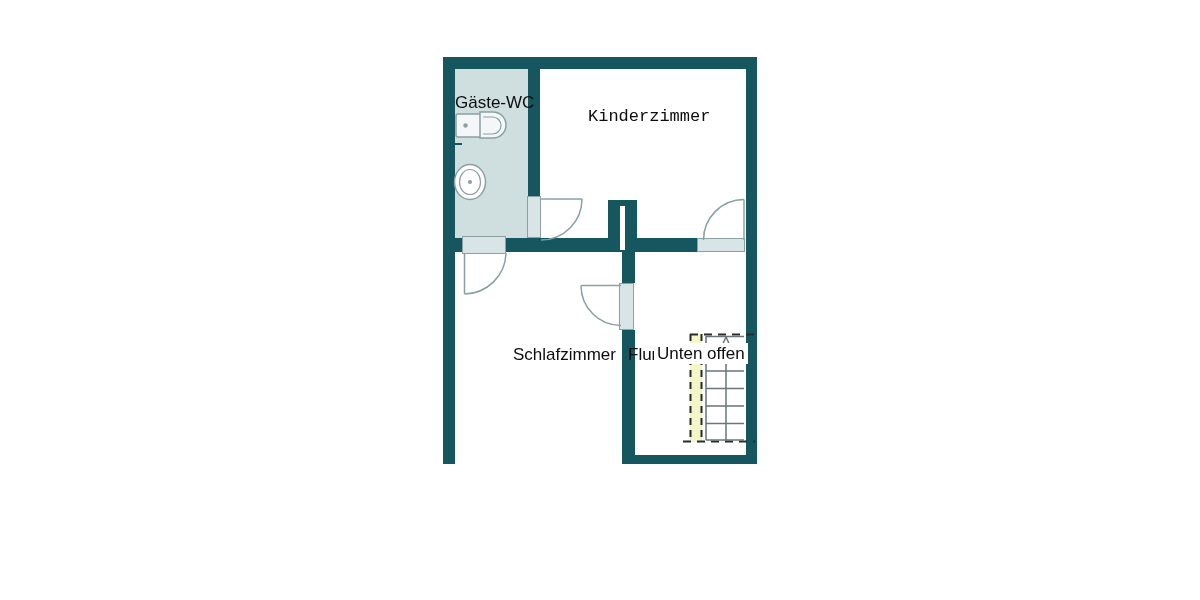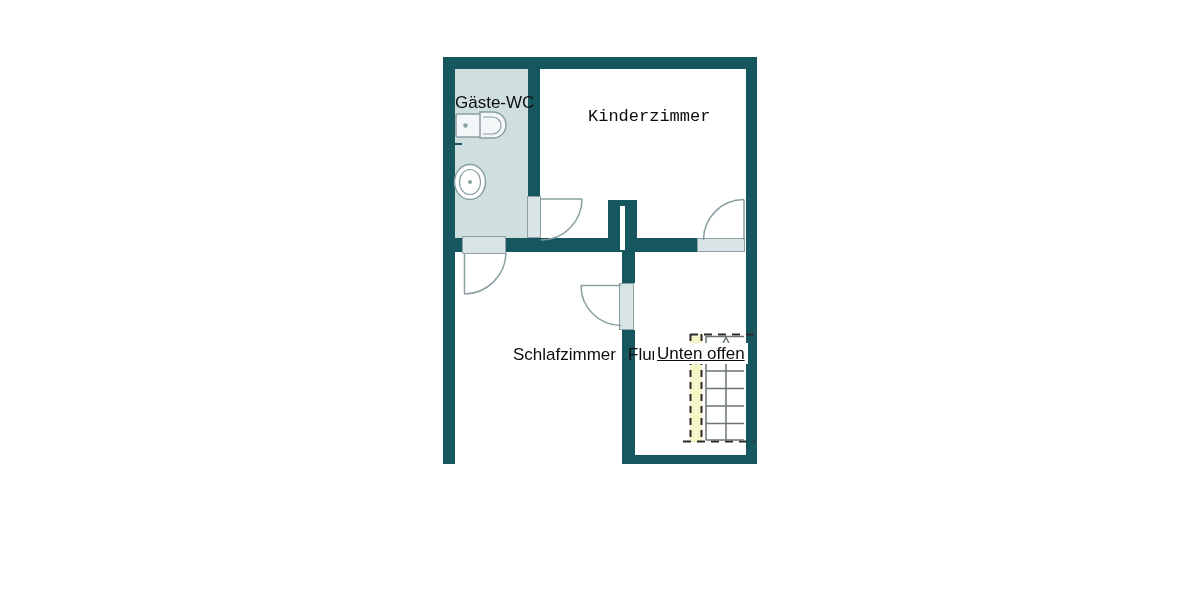--- a/index.html
+++ b/index.html
@@ -95,15 +95,15 @@
     <g style="fill:#ffffff;stroke:var(--outline-gray,#8aa0a3);stroke-width:1.5;">
       <rect x="545.5" y="530" width="44" height="16"></rect>
       <path d="M545.5,538 H589.5" style="fill:none;"></path>
     </g>
   </svg>
 
   <div class="room-label" style="left:455px;top:93px;">Gäste-WC</div>
   <div class="room-label" style="left:588px;top:107px;font-family:Liberation Mono, monospace;">Kinderzimmer</div>
   <div class="room-label" style="left:513px;top:345px;">Schlafzimmer</div>
   <div class="room-label" style="left:628px;top:345px;">Flur</div>
-  <div class="room-label boxed" style="left:654px;top:343px;text-decoration:underline;">Unten offen</div>
+  <div class="room-label boxed" style="left:654px;top:343px;">Unten offen</div>
 
 </div>
 
 </body></html>

